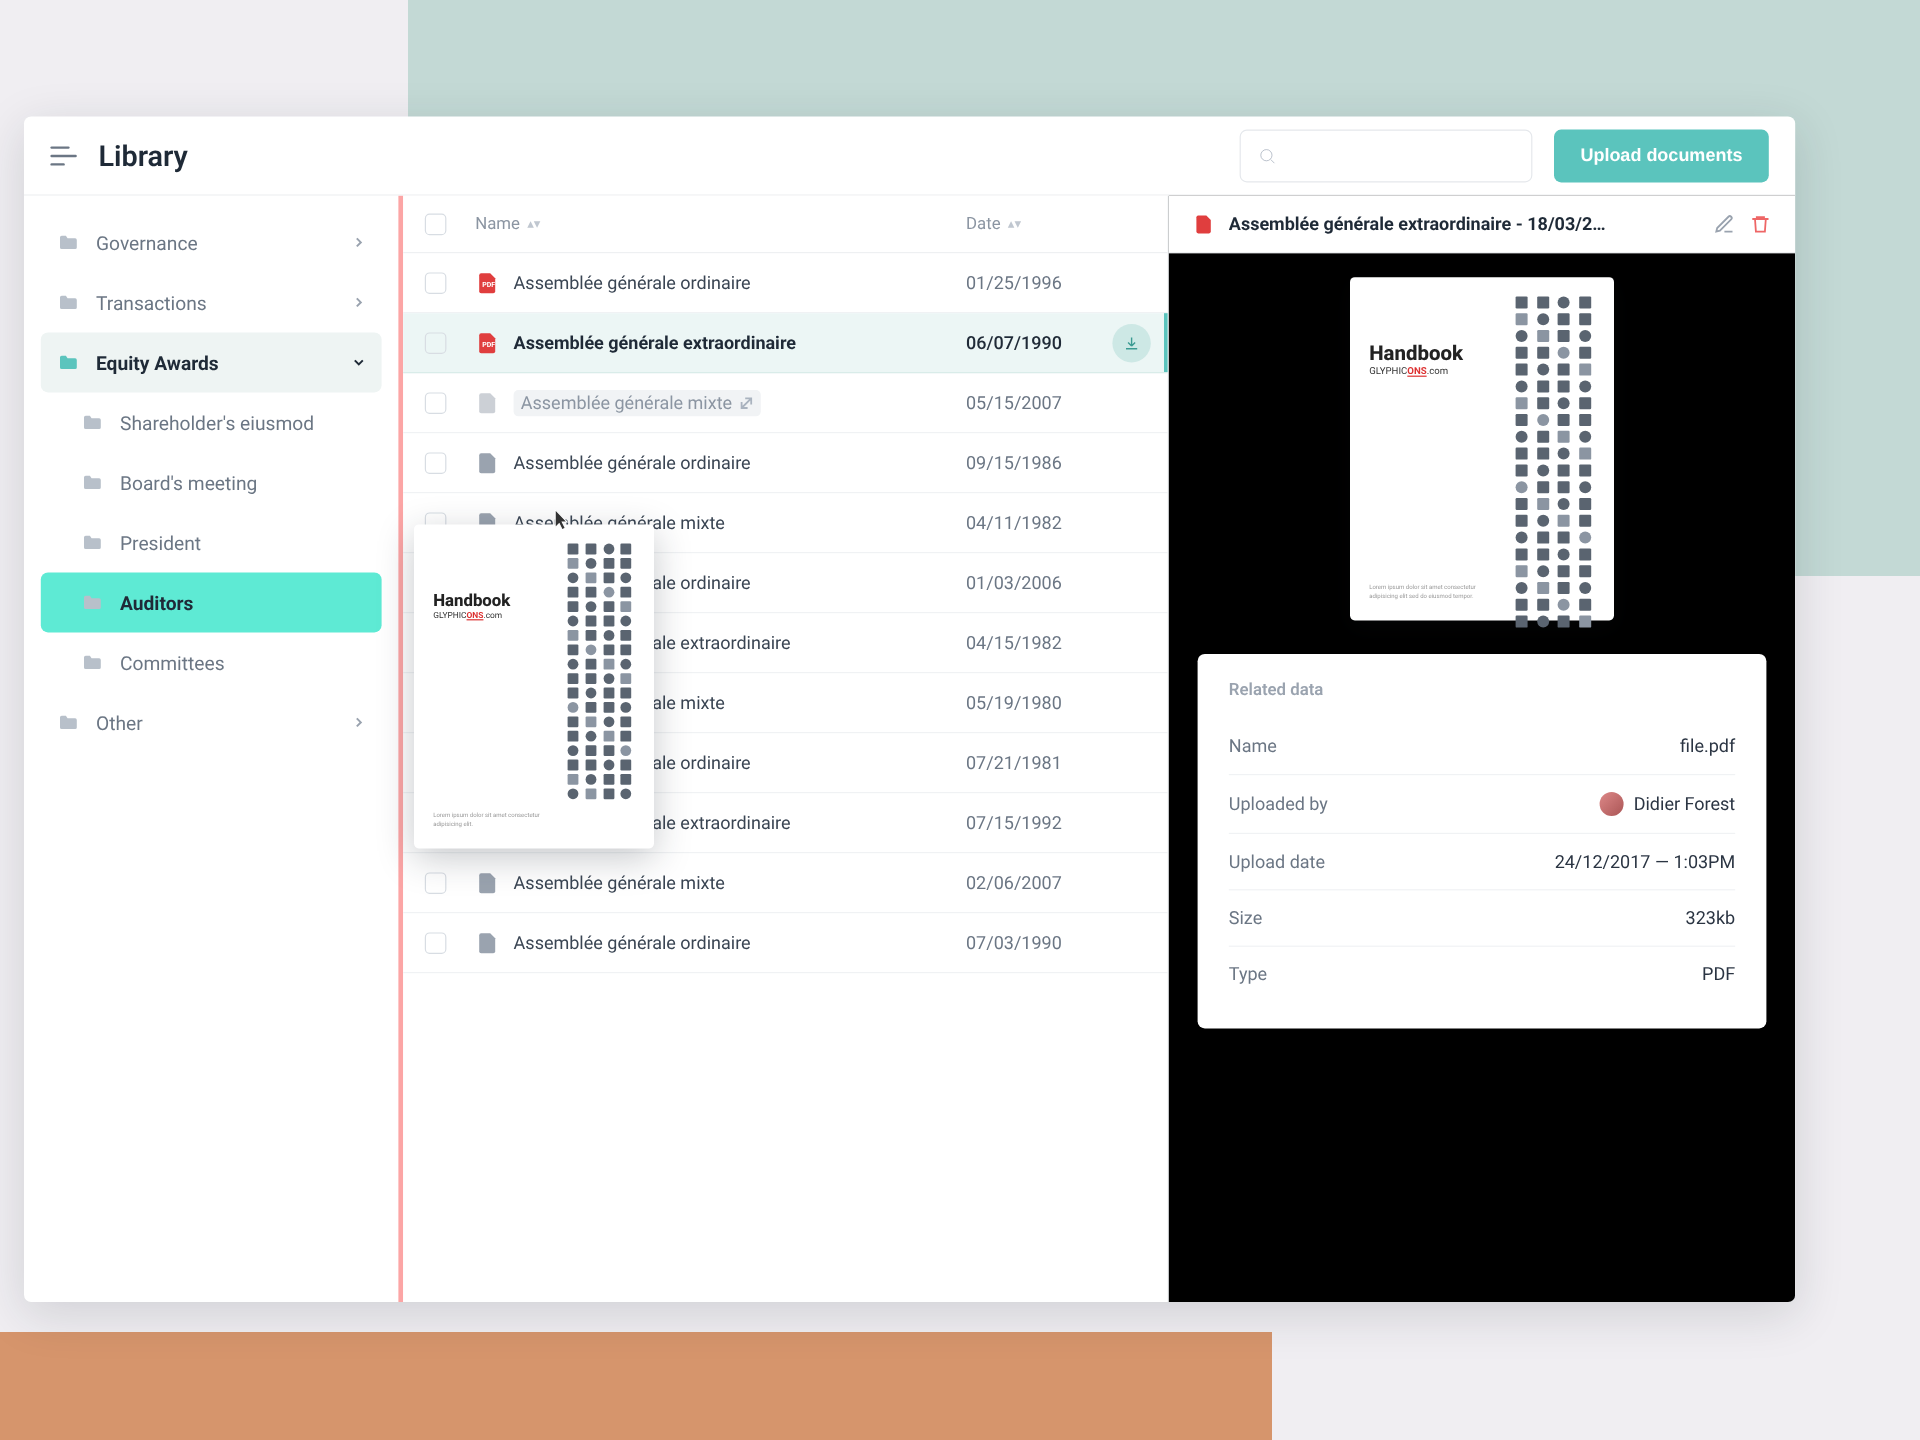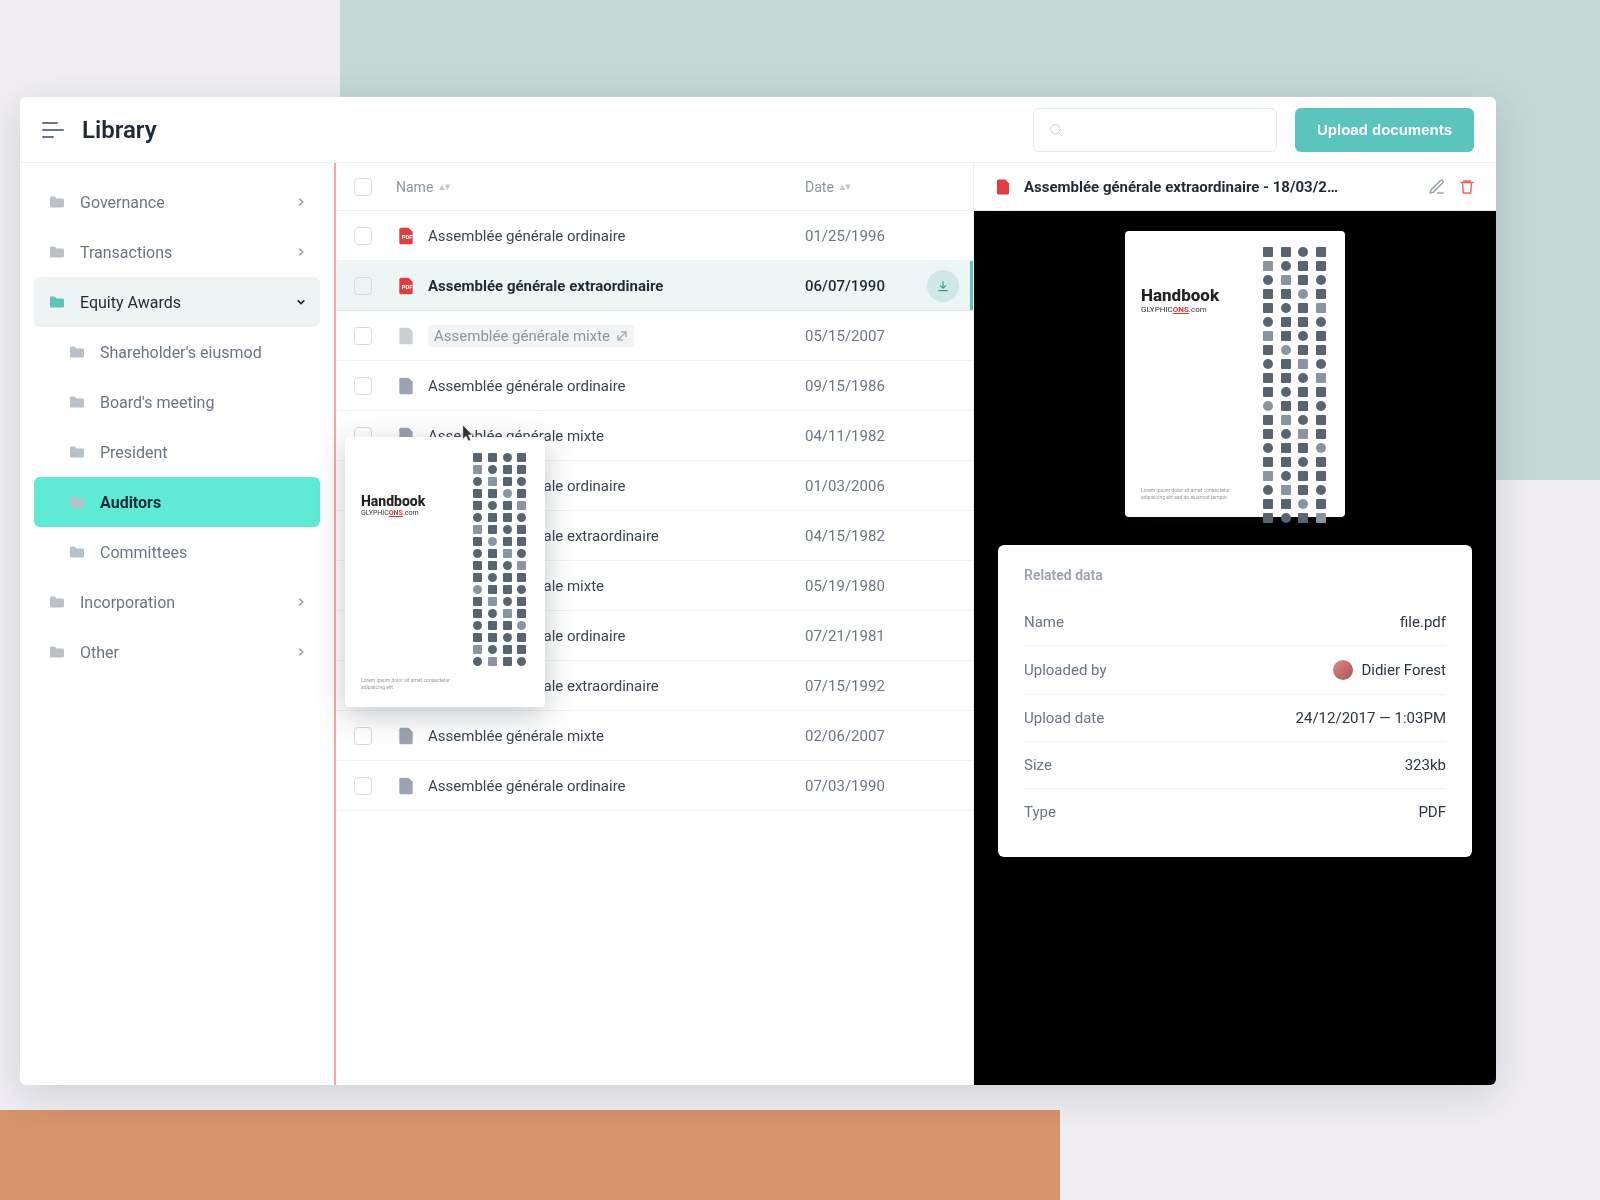--- a/index.html
+++ b/index.html
@@ -48,28 +48,28 @@
   }
   .search-box svg { width:16px; height:16px; stroke:#aab3bf; }
   .upload-btn {
     height:44px; padding:0 22px;
     background:#5bc4bd; color:#fff;
     border:none; border-radius:6px;
     font-size:15px; font-weight:600;
     cursor:pointer;
   }
   .body { flex:1; display:flex; overflow:hidden; }
-  .sidebar { width:316px; border-right:2px solid #fca5a5; padding:14px 14px; }
+  .sidebar { width:316px; border-right:4px solid #fca5a5; padding:14px 14px; }
   .side-item {
     height:50px; display:flex; align-items:center;
     padding:0 14px; gap:14px; border-radius:6px;
     color:#6b7684; font-size:16px; cursor:pointer;
     position:relative;
   }
-  .side-item.active { background:#eef4f3; color:#1f2a37; font-weight:400; }
+  .side-item.active { background:#eef4f3; color:#1f2a37; font-weight:700; }
   .side-item.active .folder-icon { fill:#5bc4bd; }
   .side-item.sub-active { background:#5eead4; color:#1f2a37; font-weight:700; }
   .side-item.sub { padding-left:34px; }
   .folder-icon { width:18px; height:14px; fill:#b8c0ca; }
   .chev { position:absolute; right:14px; width:10px; height:10px; stroke:#9aa3af; fill:none; stroke-width:2; }
   .side-item.active .chev { stroke:#1f2a37; transform:rotate(90deg); }
 
   .list-panel { width:638px; border-right:1px solid #eef0f2; background:#fff; display:flex; flex-direction:column; }
   .list-header {
     height:48px; border-bottom:1px solid #eef0f2;
@@ -246,29 +246,20 @@
             <path d="M2 4a2 2 0 012-2h5l2 3h9a2 2 0 012 2v9a2 2 0 01-2 2H4a2 2 0 01-2-2z"></path>
           </svg>
     <span>Auditors</span>
     </div>
         <div class="side-item sub">
           <svg class="folder-icon" viewBox="0 0 24 20">
             <path d="M2 4a2 2 0 012-2h5l2 3h9a2 2 0 012 2v9a2 2 0 01-2 2H4a2 2 0 01-2-2z"></path>
           </svg>
     <span>Committees</span>
     </div>
-        <div class="side-item">
-          <svg class="folder-icon" viewBox="0 0 24 20">
-            <path d="M2 4a2 2 0 012-2h5l2 3h9a2 2 0 012 2v9a2 2 0 01-2 2H4a2 2 0 01-2-2z"></path>
-          </svg>
-    <span>Incorporation</span>
-    <svg class="chev" viewBox="0 0 12 12">
-            <path d="M4 2l4 4-4 4"></path>
-          </svg>
-        </div>
         <div class="side-item">
           <svg class="folder-icon" viewBox="0 0 24 20">
             <path d="M2 4a2 2 0 012-2h5l2 3h9a2 2 0 012 2v9a2 2 0 01-2 2H4a2 2 0 01-2-2z"></path>
           </svg>
     <span>Other</span>
     <svg class="chev" viewBox="0 0 12 12">
             <path d="M4 2l4 4-4 4"></path>
           </svg>
         </div>
       </div>

